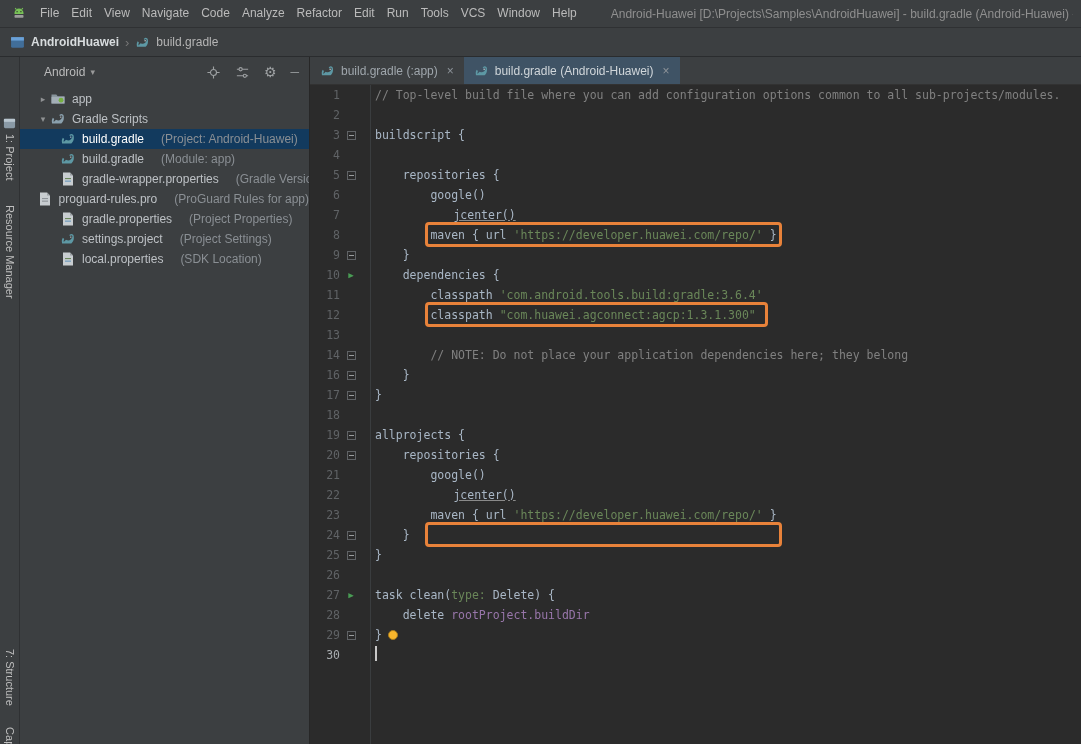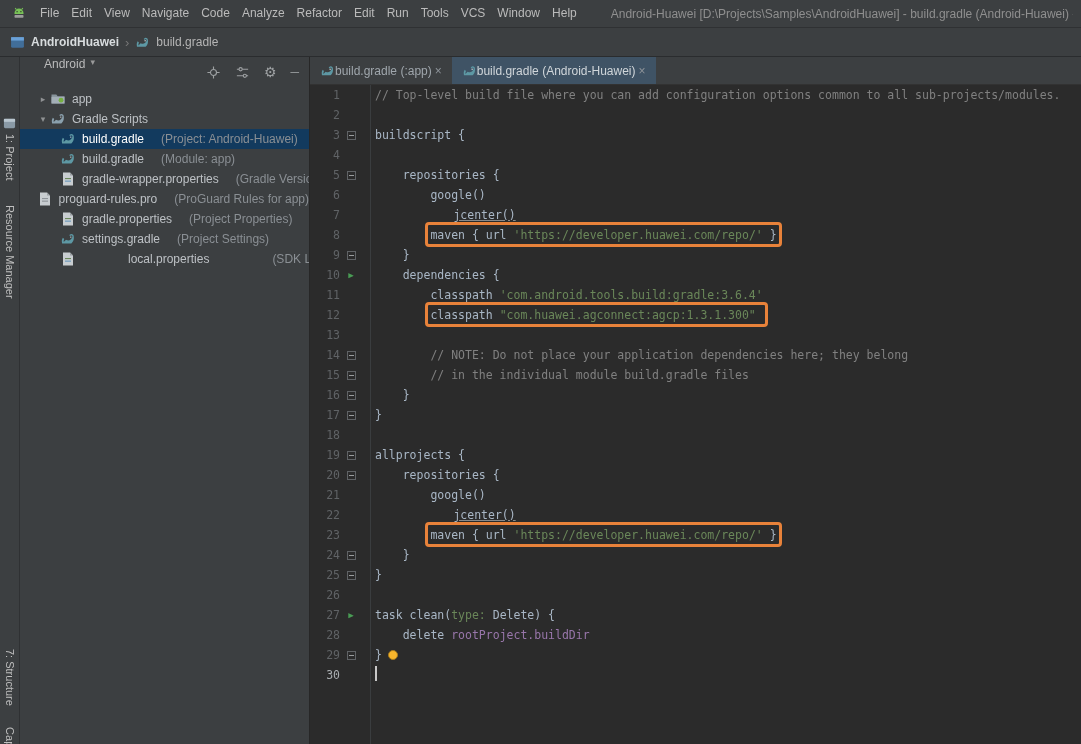--- a/index.html
+++ b/index.html
@@ -31,41 +31,41 @@
     align-items:center; gap:4px; color:#bfbfbf; font-size:11px; }
   .stripe-label { writing-mode:vertical-rl; white-space:nowrap; }
   .sb1 { top:60px; } .sb2 { top:148px; } .sb3 { top:592px; }
   .sb4 { top:668px; height:76px; overflow:hidden; }
   .sb4 .stripe-label { margin-top:-34px; }
   .stripe-mini-icon { width:13px; height:13px; display:inline-flex; }
 
   
   .project-panel { width:290px; background:#3c3f41; border-right:1px solid #272727;
     display:flex; flex-direction:column; }
-  .panel-header { height:30px; display:flex; padding:0 10px 0 24px; gap:5px; }
+  .panel-header { height:30px; display:flex; align-items:center; padding:0 10px 0 24px; gap:5px; }
   .view-selector { color:#bbbbbb; }
   .view-caret { color:#9a9a9a; font-size:9px; }
   .panel-tools { margin-left:auto; display:flex; gap:14px; align-items:center; }
   .panel-tools span { display:inline-flex; align-items:center; line-height:1; }
   .gear-glyph { font-size:14px; color:#9da0a2; }
   .hide-glyph { color:#9da0a2; font-size:12px; }
   .tree { flex:1; overflow:hidden; padding-top:2px; }
   .tree-row { height:20px; display:flex; align-items:center; white-space:nowrap; }
   .tree-row.selected { background:var(--selection-bg); }
   .arrow { width:14px; text-align:center; color:#8f9193; font-size:9px; flex:0 0 14px; }
   .tree-icon { width:16px; height:16px; margin-right:6px; flex:0 0 16px; display:inline-flex; }
   .tree-label { color:#bdc1c5; }
   .tree-row.selected .tree-label { color:#ffffff; }
   .tree-suffix { color:#8a8f94; margin-left:17px; }
 
   
   .editor { flex:1; min-width:0; display:flex; flex-direction:column; background:#2b2b2b; }
   .tabbar { height:28px; background:#3c3f41; border-bottom:1px solid #323232;
     display:flex; align-items:stretch; }
-  .tab { display:flex; align-items:center; padding:0 10px; color:#9fa6ac;justify-content:center; }
+  .tab { display:flex; align-items:center; gap:6px; padding:0 10px; color:#9fa6ac;justify-content:center; }
   .tab.active { background:var(--tab-active-bg); color:#d0d6da; }
   .tab-icon { width:15px; height:15px; display:inline-flex; }
   .tab-close { color:#8d9399; margin-left:3px; font-size:12px; }
   .banner { height:25px; background:var(--banner-bg); color:var(--banner-text);
     display:flex; align-items:center; padding:0 12px; }
 
   
   .code-wrap { position:relative; flex:1; overflow:hidden;
     font-family:"DejaVu Sans Mono", monospace; font-size:11.5px; line-height:20px; }
   .gutter-border { position:absolute; left:60px; top:0; bottom:0; width:1px; background:#3a3d3f; }
@@ -261,24 +261,24 @@
           <span class="tree-label">gradle.properties</span>
           <span class="tree-suffix">(Project Properties)</span>
         </div>
         <div class="tree-row" style="padding-left: 40px;">
           <span class="tree-icon">
             <svg width="16" height="16" viewBox="0 0 16 16">
               <path fill="#5d98a4" d="M13.2 3.7c-1-.9-2.5-1-3.3-.1l-.6.7 1 .9.5-.6c.4-.3 1-.2 1.3.2.8.8 0 2.3-1.2 3.4C9.4 9.6 7.9 9.7 6.6 9l-.6-.3-2.3 2.4c-.2-1.1 0-2.2.5-3.1L2.9 6.7C2 7.9 1.7 9.5 1.9 11l.2 1.4h9.2c1.3-1.1 2.1-2.6 2.4-4 .4-1.9.1-3.8-.5-4.7z"></path>
               <circle cx="10.8" cy="6.1" r=".7" fill="#d9dfe2"></circle>
             </svg>
           </span>
-          <span class="tree-label">settings.gradle</span>
+          <span class="tree-label">settings.project</span>
           <span class="tree-suffix">(Project Settings)</span>
         </div>
-        <div class="tree-row" style="padding-left: 40px; gap: 46px;">
+        <div class="tree-row" style="padding-left: 40px;">
           <span class="tree-icon">
             <svg width="16" height="16" viewBox="0 0 16 16">
               <path d="M3 1.5h7l3 3v10H3z" fill="#c8cdd0"></path>
               <path d="M10 1.5l3 3h-3z" fill="#9aa0a3"></path>
               <rect x="5" y="7" width="6" height="1.1" fill="#6a8759"></rect>
               <rect x="5" y="9.6" width="6" height="1.1" fill="#6897bb"></rect>
             </svg>
           </span>
           <span class="tree-label">local.properties</span>
           <span class="tree-suffix">(SDK Location)</span>
@@ -318,21 +318,20 @@
         <div class="code-line"><span class="ln">5</span><span class="gut"><span class="fold"></span></span><span class="code-text"><span class="seg plain">    repositories {</span></span></div>
         <div class="code-line"><span class="ln">6</span><span class="gut"></span><span class="code-text"><span class="seg plain">        google()</span></span></div>
         <div class="code-line"><span class="ln">7</span><span class="gut"></span><span class="code-text"><span class="seg plain">        </span><span class="seg plain underline">jcenter()</span></span></div>
         <div class="code-line"><span class="ln">8</span><span class="gut"></span><span class="code-text"><span class="seg plain">        maven { url </span><span class="seg string">'https://developer.huawei.com/repo/'</span><span class="seg plain"> }</span></span></div>
         <div class="code-line"><span class="ln">9</span><span class="gut"><span class="fold fold-end"></span></span><span class="code-text"><span class="seg plain">    }</span></span></div>
         <div class="code-line"><span class="ln">10</span><span class="gut"><span class="run-arrow">▶</span></span><span class="code-text"><span class="seg plain">    dependencies {</span></span></div>
         <div class="code-line"><span class="ln">11</span><span class="gut"></span><span class="code-text"><span class="seg plain">        classpath </span><span class="seg string">'com.android.tools.build:gradle:3.6.4'</span></span></div>
         <div class="code-line"><span class="ln">12</span><span class="gut"></span><span class="code-text"><span class="seg plain">        classpath </span><span class="seg string">"com.huawei.agconnect:agcp:1.3.1.300"</span></span></div>
         <div class="code-line"><span class="ln">13</span><span class="gut"></span><span class="code-text"></span></div>
         <div class="code-line"><span class="ln">14</span><span class="gut"><span class="fold"></span></span><span class="code-text"><span class="seg comment">        // NOTE: Do not place your application dependencies here; they belong</span></span></div>
-        <div class="code-line"><span class="ln">15</span><span class="gut"><span class="fold fold-end"></span></span><span class="code-text"><span class="seg comment">        // in the individual module build.gradle files</span></span></div>
         <div class="code-line"><span class="ln">16</span><span class="gut"><span class="fold fold-end"></span></span><span class="code-text"><span class="seg plain">    }</span></span></div>
         <div class="code-line"><span class="ln">17</span><span class="gut"><span class="fold fold-end"></span></span><span class="code-text"><span class="seg plain">}</span></span></div>
         <div class="code-line"><span class="ln">18</span><span class="gut"></span><span class="code-text"></span></div>
         <div class="code-line"><span class="ln">19</span><span class="gut"><span class="fold"></span></span><span class="code-text"><span class="seg plain">allprojects {</span></span></div>
         <div class="code-line"><span class="ln">20</span><span class="gut"><span class="fold"></span></span><span class="code-text"><span class="seg plain">    repositories {</span></span></div>
         <div class="code-line"><span class="ln">21</span><span class="gut"></span><span class="code-text"><span class="seg plain">        google()</span></span></div>
         <div class="code-line"><span class="ln">22</span><span class="gut"></span><span class="code-text"><span class="seg plain">        </span><span class="seg plain underline">jcenter()</span></span></div>
         <div class="code-line"><span class="ln">23</span><span class="gut"></span><span class="code-text"><span class="seg plain">        maven { url </span><span class="seg string">'https://developer.huawei.com/repo/'</span><span class="seg plain"> }</span></span></div>
         <div class="code-line"><span class="ln">24</span><span class="gut"><span class="fold fold-end"></span></span><span class="code-text"><span class="seg plain">    }</span></span></div>
         <div class="code-line"><span class="ln">25</span><span class="gut"><span class="fold fold-end"></span></span><span class="code-text"><span class="seg plain">}</span></span></div>

